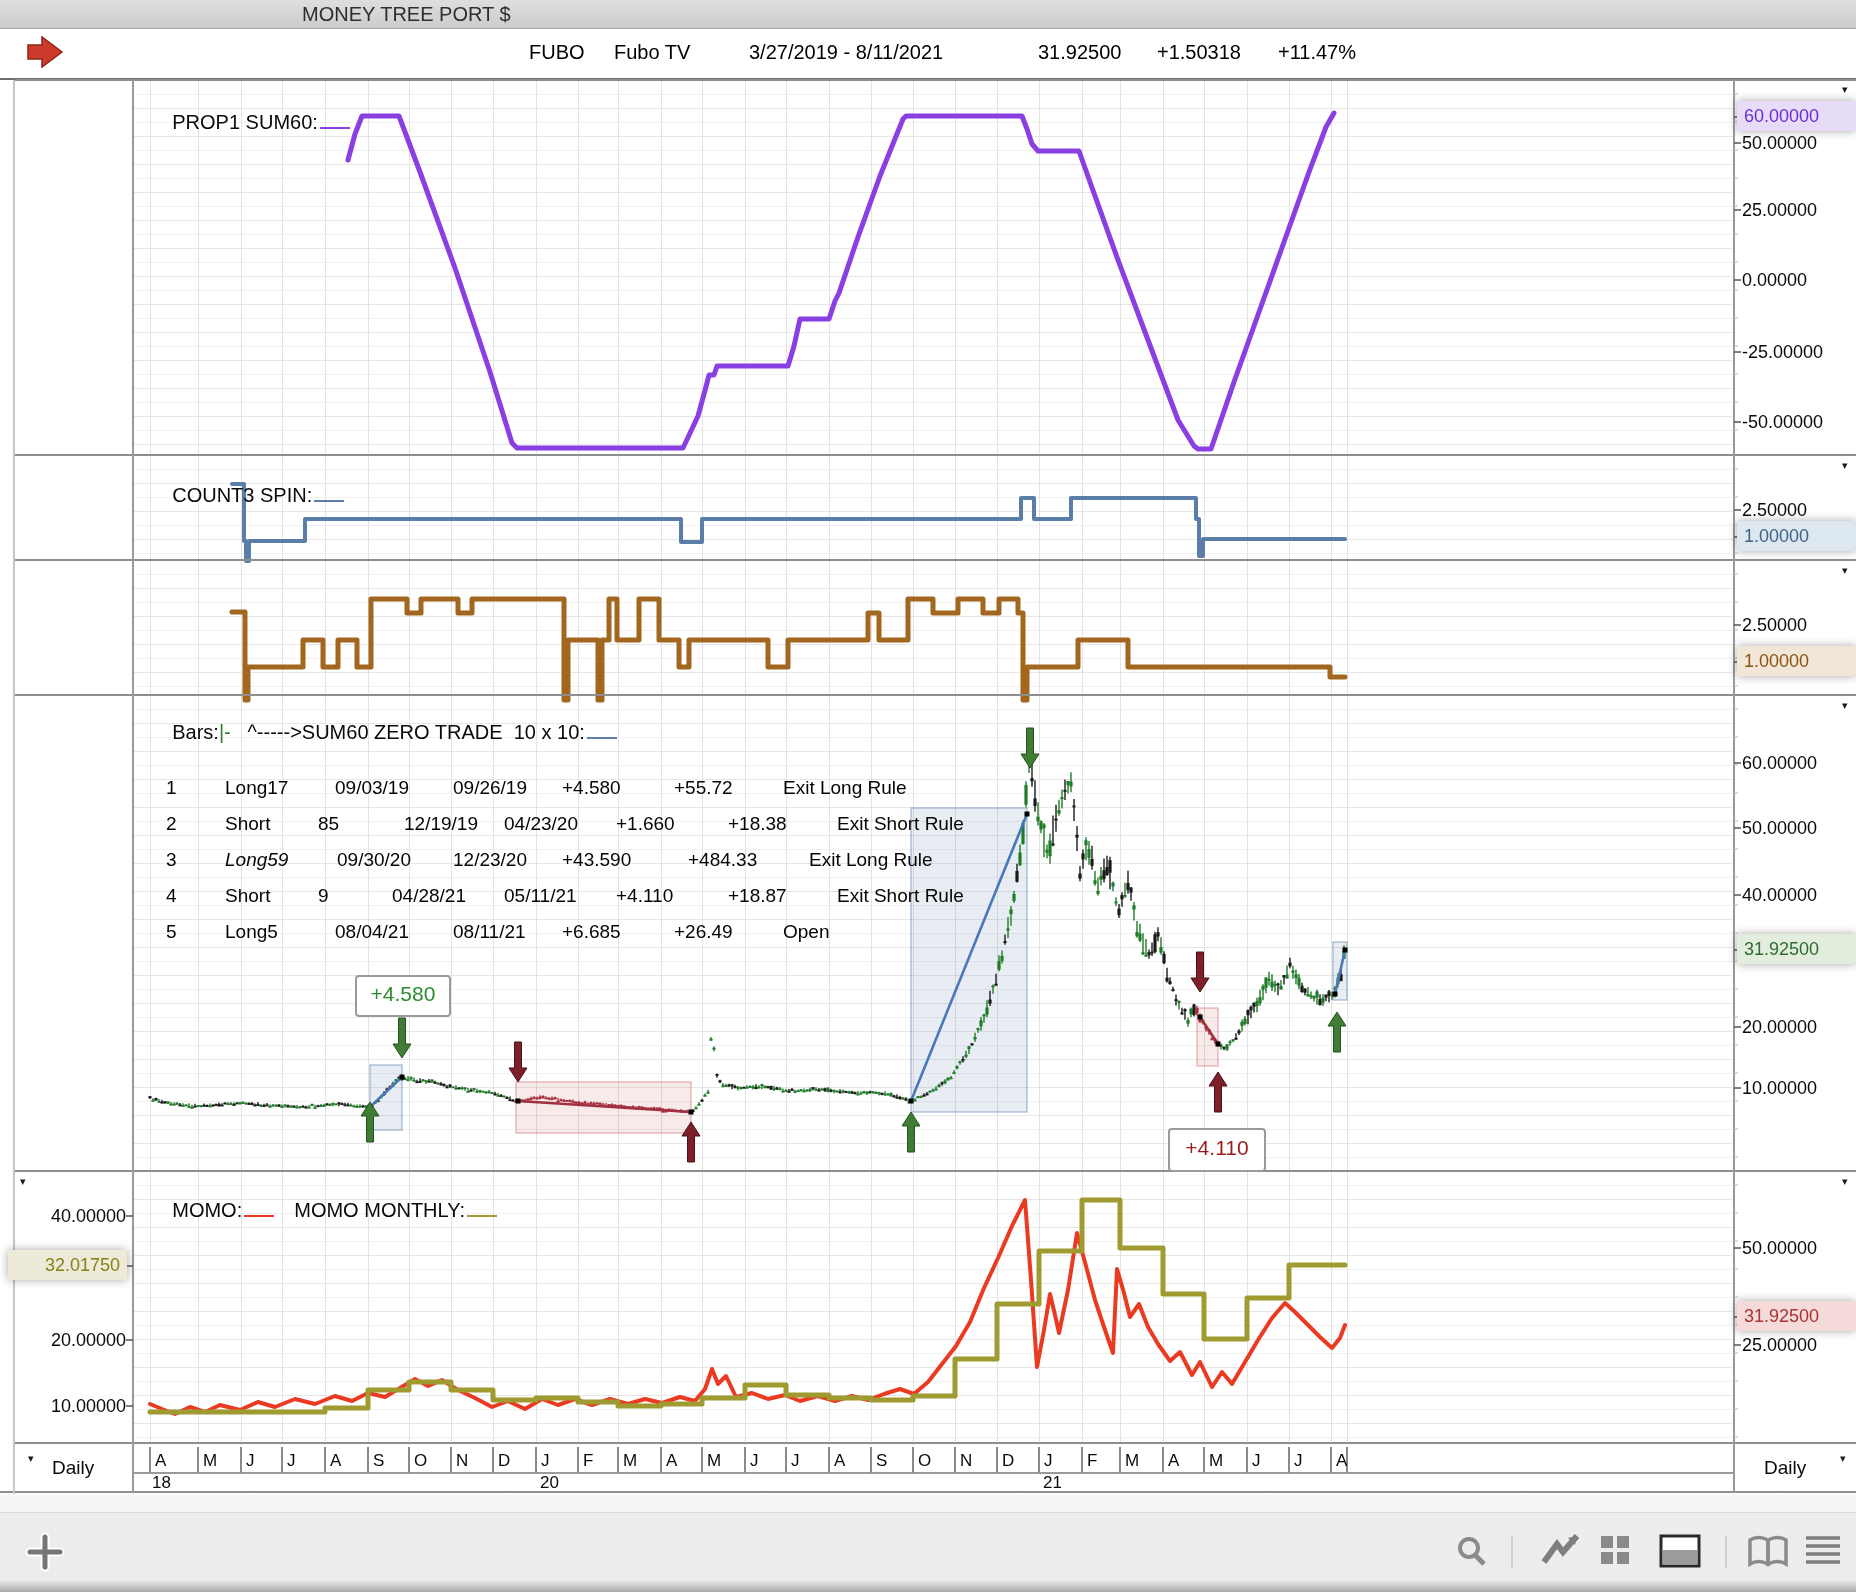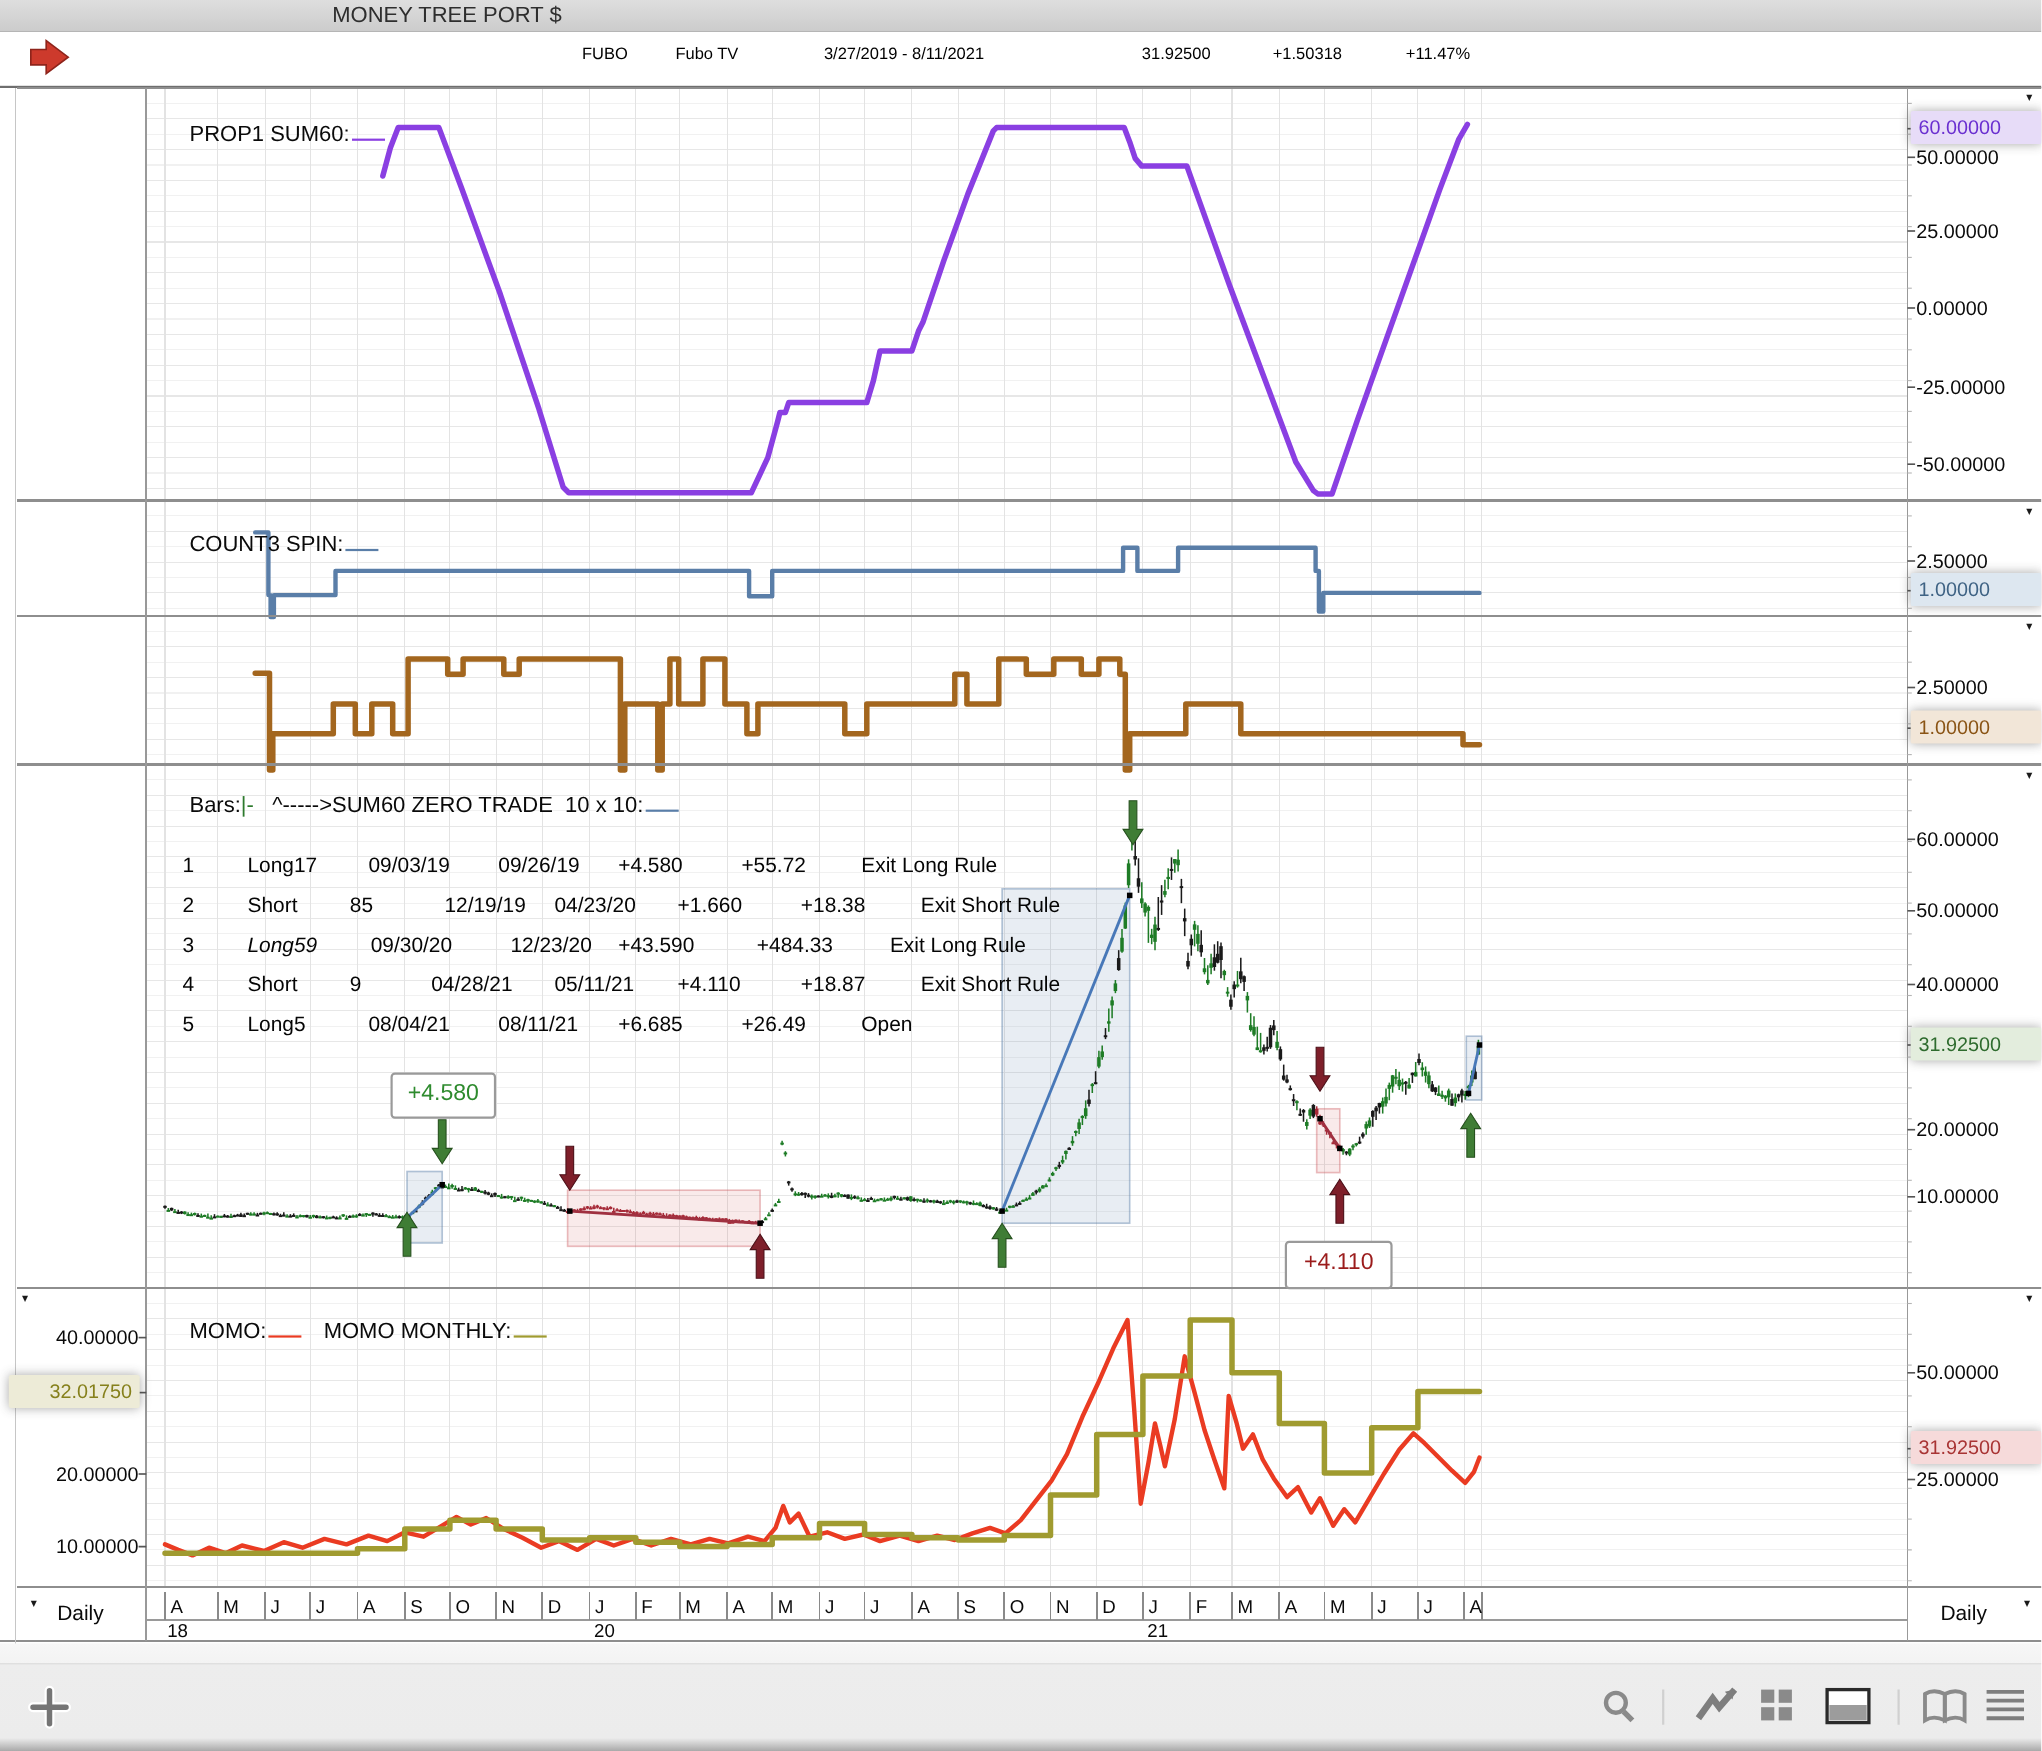--- a/index.html
+++ b/index.html
@@ -3,21 +3,21 @@
 <meta charset="utf-8">
 <style>
   html,body{margin:0;padding:0;background:#fff;}
   .screen{position:relative;width:1856px;height:1592px;overflow:hidden;
           font-family:"Liberation Sans", sans-serif;background:#ffffff;}
   .titlebar{position:absolute;left:0;top:0;width:1856px;height:28px;
             background:linear-gradient(#dedede,#cccccc);border-bottom:1px solid #a5a5a5;}
   .title{position:absolute;left:302px;top:3px;font-size:20px;font-weight:500;color:#2e2e2e;white-space:pre;}
   .header{position:absolute;left:0;top:29px;width:1856px;height:49px;background:#ffffff;
           border-bottom:2px solid #6e6e6e;}
-  .hlbl{position:absolute;top:12px;font-size:15px;color:#000;white-space:pre;}
+  .hlbl{position:absolute;top:12px;font-size:20px;color:#000;white-space:pre;}
   .panelbl{position:absolute;font-size:20px;color:#0a0a0a;white-space:pre;}
   .u{display:inline-block;width:30px;height:14px;border-bottom:2px solid #888;margin-left:2px;}
   .axlbl{position:absolute;font-size:18px;color:#0a0a0a;white-space:pre;line-height:22px;}
   .curbox{position:absolute;font-size:18px;line-height:30px;border-radius:2px;
           box-shadow:0 0 10px rgba(60,60,60,.45);padding-left:7px;white-space:pre;}
   .mo{position:absolute;top:1451px;font-size:17px;color:#0a0a0a;}
   .yr{position:absolute;top:1473px;font-size:17px;color:#0a0a0a;}
   .daily{position:absolute;top:1457px;font-size:19px;color:#0a0a0a;}
   .dd{position:absolute;font-size:11px;color:#1a1a1a;line-height:11px;}
   .callout{position:absolute;background:#fff;border:2px solid #9a9a9a;border-radius:4px;
@@ -1317,21 +1317,21 @@
       <span class="tr-cell" style="left: 225px; top: 813px;">Short</span>
       <span class="tr-cell" style="left: 318px; top: 813px;">85</span>
       <span class="tr-cell" style="left: 392px; top: 813px; margin-left: 12px;">12/19/19</span>
       <span class="tr-cell" style="left: 504px; top: 813px;">04/23/20</span>
       <span class="tr-cell" style="left: 616px; top: 813px;">+1.660</span>
       <span class="tr-cell" style="left: 728px; top: 813px;">+18.38</span>
       <span class="tr-cell" style="left: 837px; top: 813px;">Exit Short Rule</span>
       <span class="tr-cell" style="left: 166px; top: 849px;">3</span>
       <span class="tr-cell" style="left: 225px; top: 849px; font-style: italic;">Long59</span>
       <span class="tr-cell" style="left: 337px; top: 849px;">09/30/20</span>
-      <span class="tr-cell" style="left: 453px; top: 849px; padding-left: 11px;">12/23/20</span>
+      <span class="tr-cell" style="left: 453px; top: 849px;">12/23/20</span>
       <span class="tr-cell" style="left: 562px; top: 849px;">+43.590</span>
       <span class="tr-cell" style="left: 688px; top: 849px;">+484.33</span>
       <span class="tr-cell" style="left: 809px; top: 849px;">Exit Long Rule</span>
       <span class="tr-cell" style="left: 166px; top: 885px;">4</span>
       <span class="tr-cell" style="left: 225px; top: 885px;">Short</span>
       <span class="tr-cell" style="left: 318px; top: 885px;">9</span>
       <span class="tr-cell" style="left: 392px; top: 885px;">04/28/21</span>
       <span class="tr-cell" style="left: 504px; top: 885px;">05/11/21</span>
       <span class="tr-cell" style="left: 616px; top: 885px;">+4.110</span>
       <span class="tr-cell" style="left: 728px; top: 885px;">+18.87</span>

